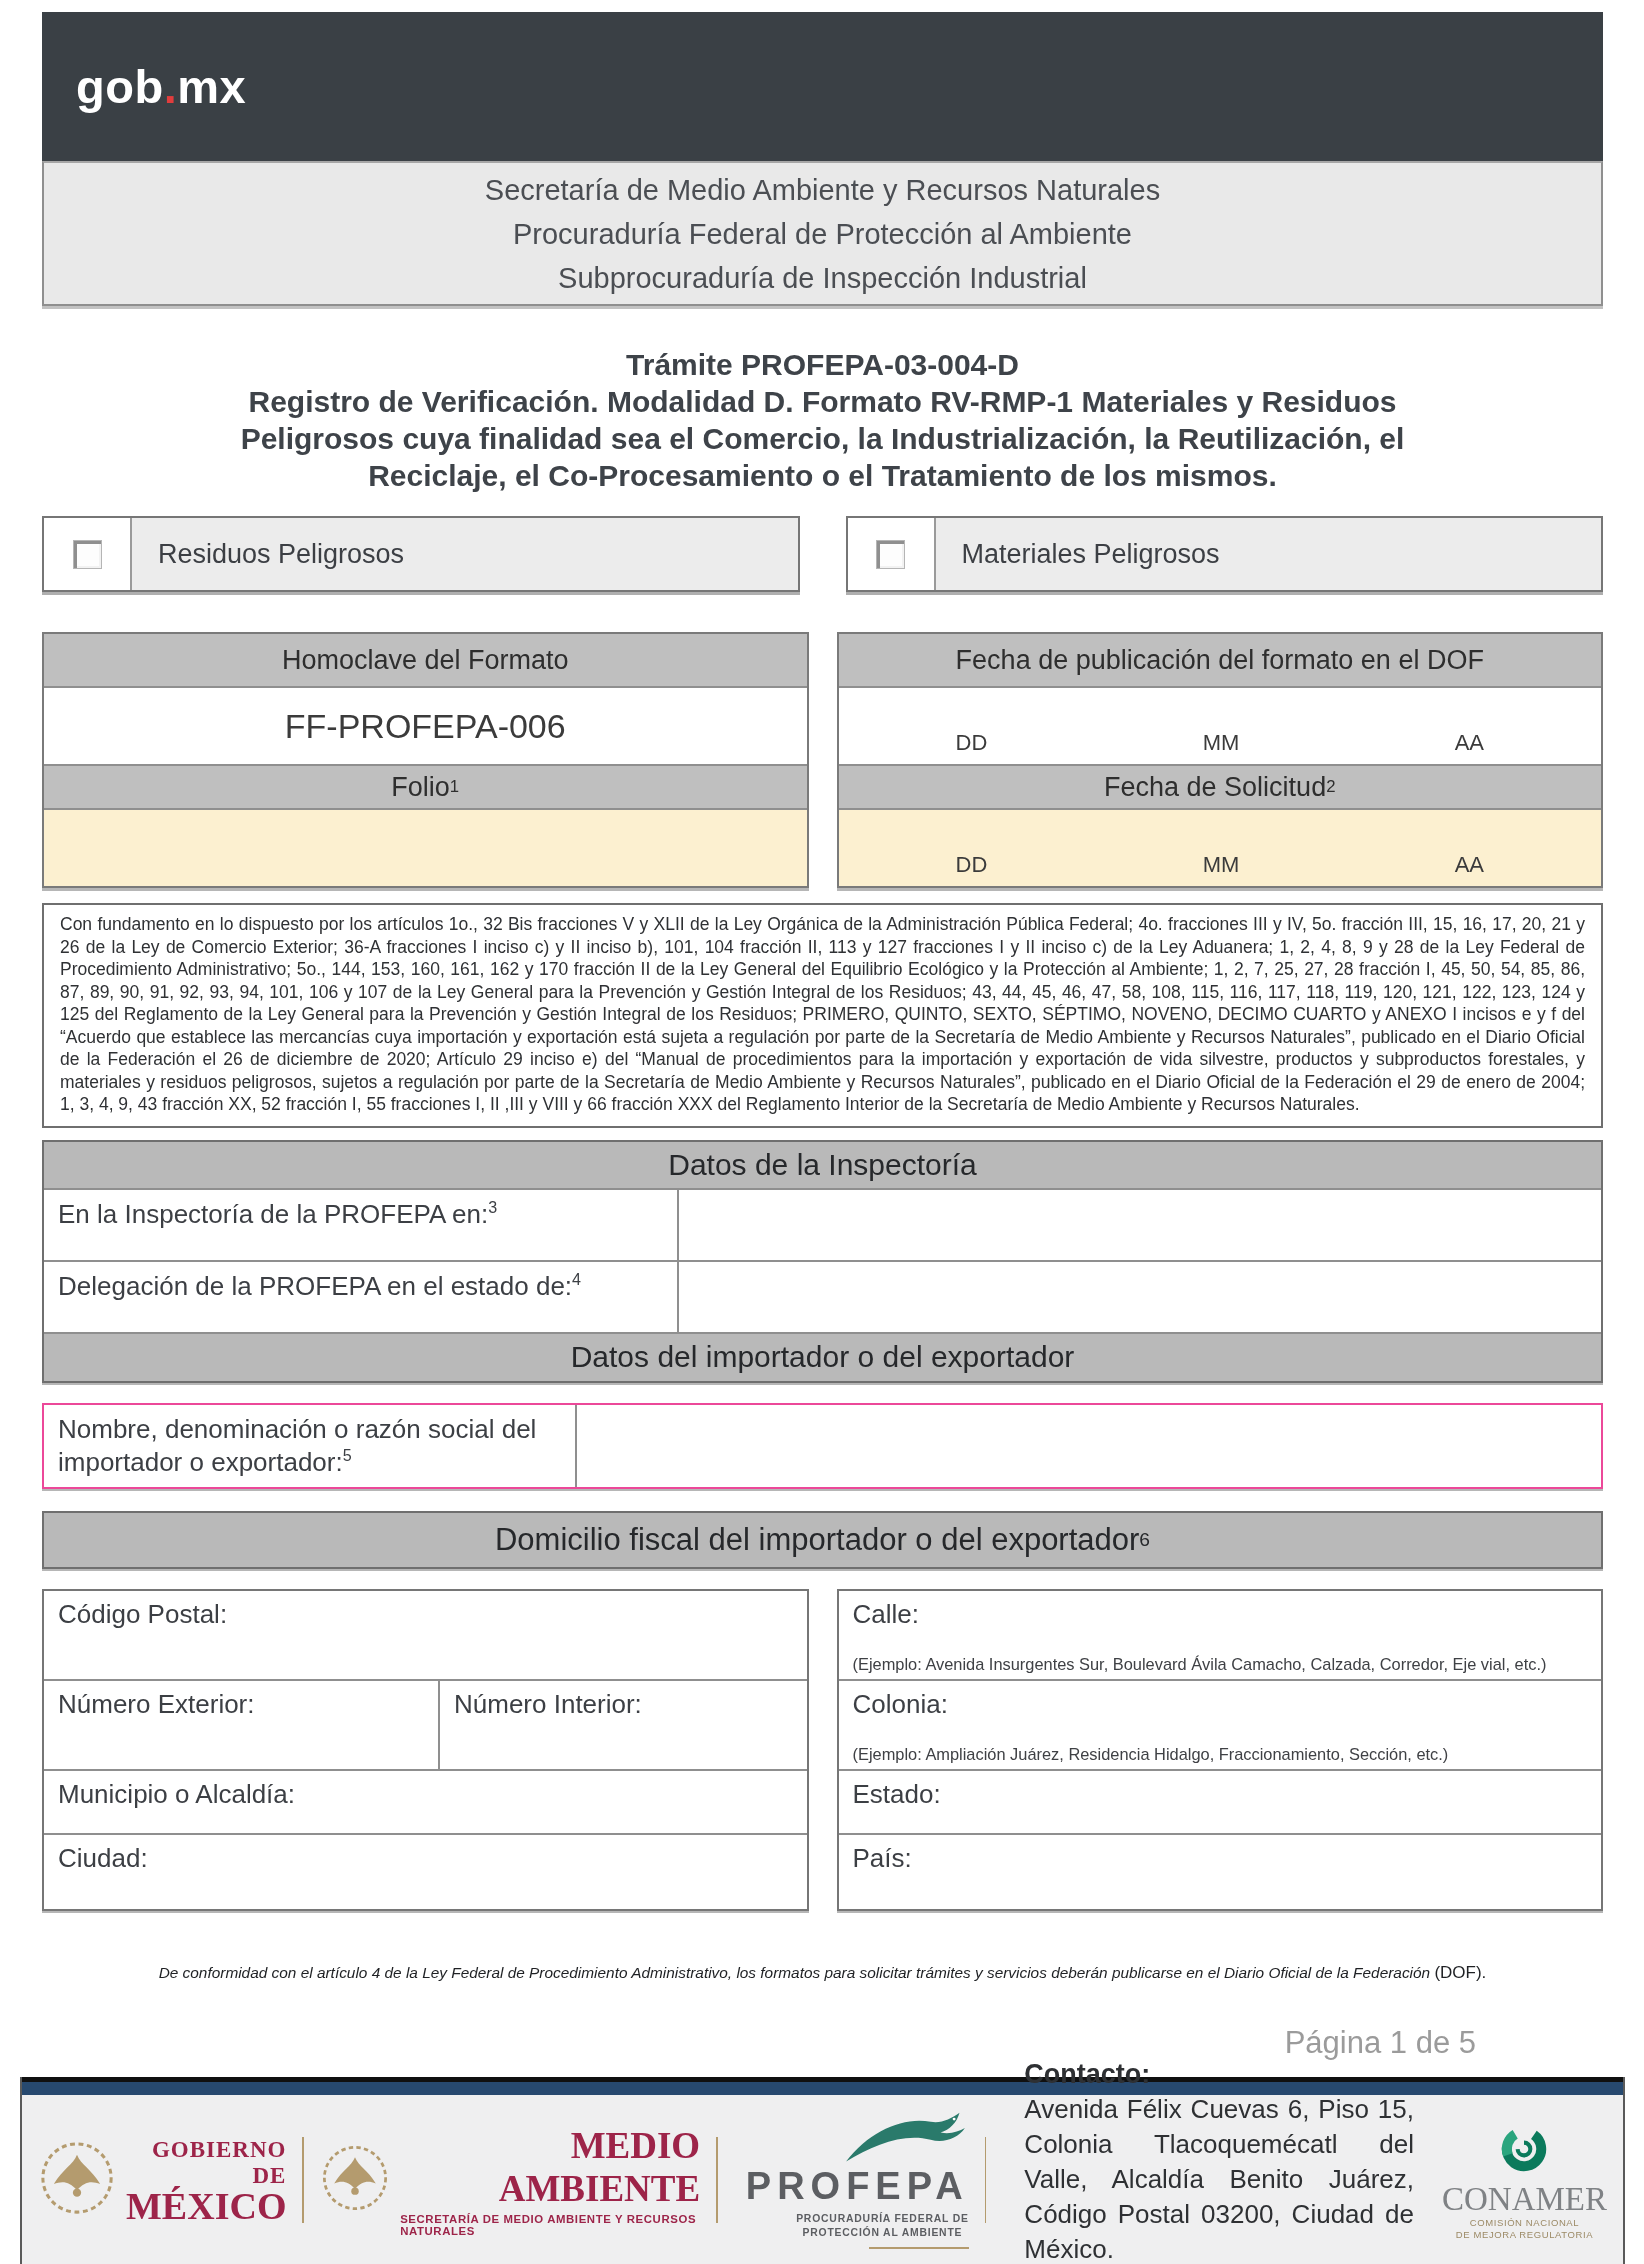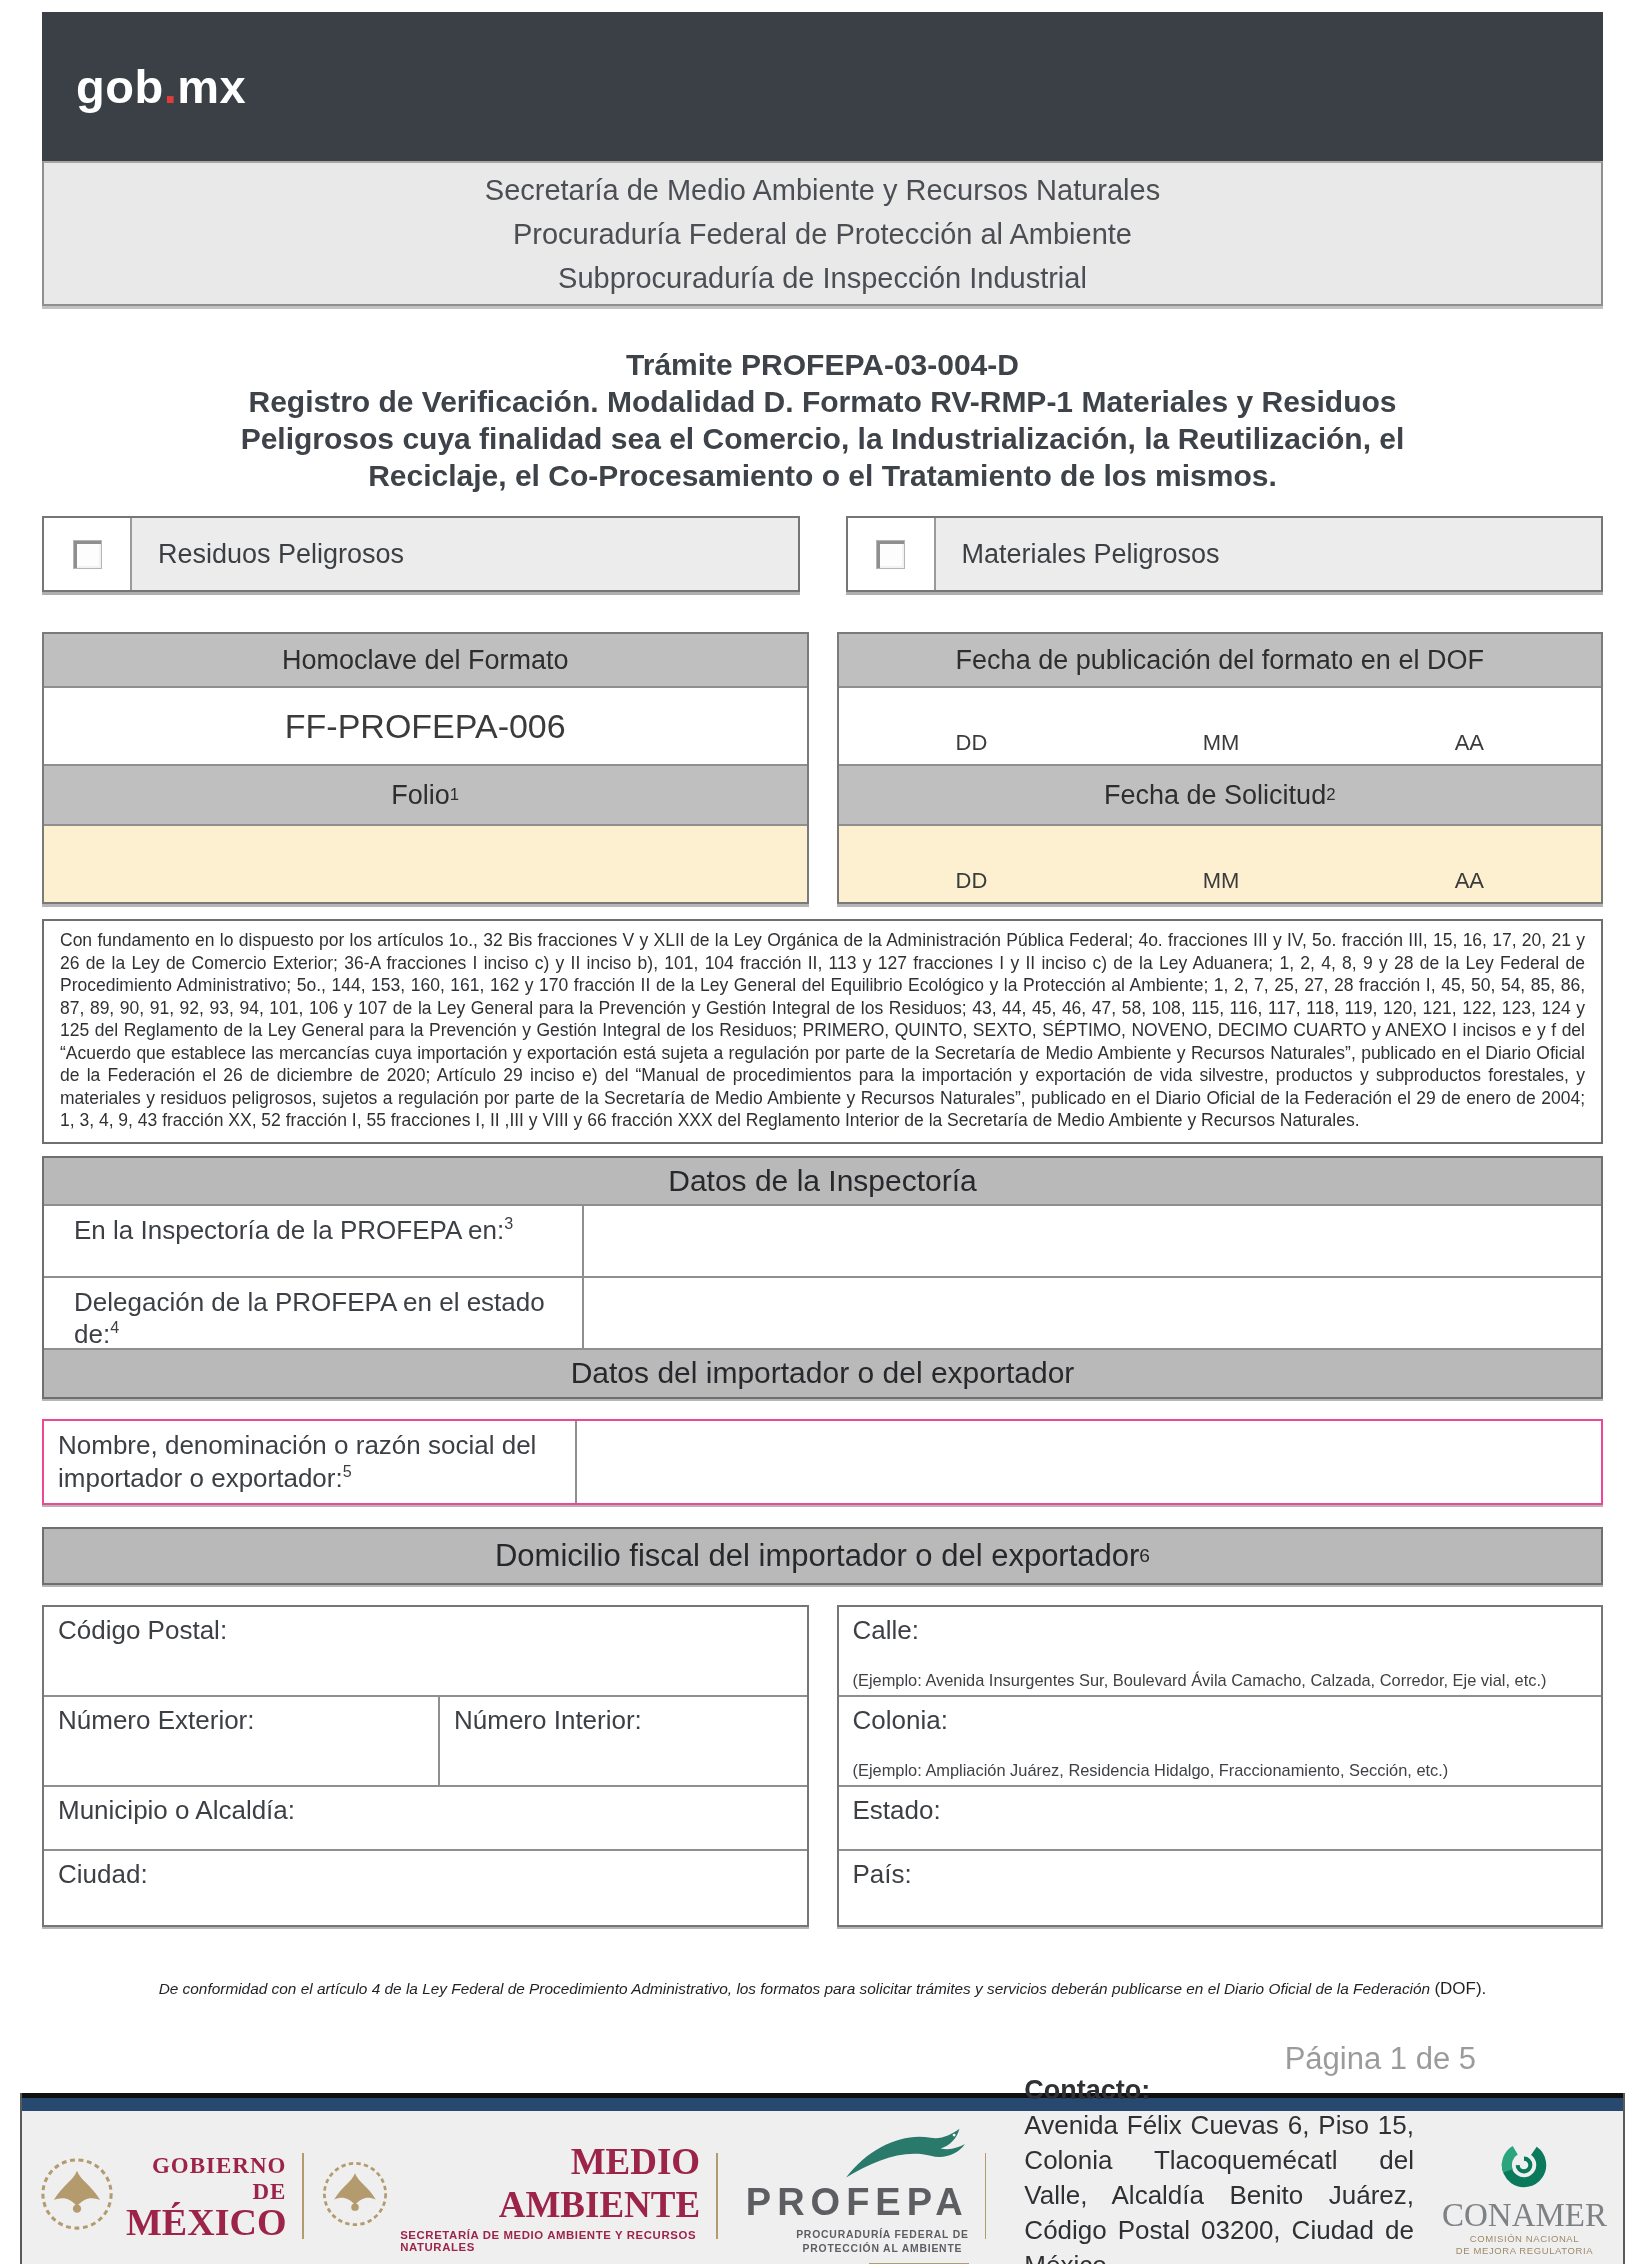--- a/index.html
+++ b/index.html
@@ -45,37 +45,37 @@
     width:29px; height:29px; background:#fdfdfd; border:1px solid #b5b5b5;
     box-shadow:inset 3px 3px 0 #8f8f8f, inset -2px -2px 0 #f2f2f2; cursor:pointer;
   }
   .cblabel { flex:1; background:#ececec; display:flex; align-items:center; padding-left:26px; font-size:27px; color:#3c3f44; }
 
   
   .tablesrow { display:flex; gap:28px; margin-top:40px; }
   .minitable { flex:1; border:2px solid #7a7a7a; box-shadow:0 3px 0 rgba(110,110,110,.5); }
   .mt-head { height:52px; background:#bfbfbf; display:flex; align-items:center; justify-content:center; font-size:27px; color:#2e2e2e; }
   .mt-val  { height:78px; background:#ffffff; border-top:2px solid #8f8f8f; display:flex; align-items:center; justify-content:center; font-size:34px; color:#3b3b3b; }
-  .mt-head2{ height:60px; background:#bfbfbf; border-top:2px solid #8f8f8f; display:flex; align-items:center; justify-content:center; font-size:27px; color:#2e2e2e; }
+  .mt-head2{ height:44px; background:#bfbfbf; border-top:2px solid #8f8f8f; display:flex; align-items:center; justify-content:center; font-size:27px; color:#2e2e2e; }
   .mt-cream{ height:78px; background:#fcf0d0; border-top:2px solid #8f8f8f; }
   .datecell { display:flex; justify-content:space-between; align-items:flex-end; padding:0 117px 8px 117px; font-size:22px; color:#3b3b3b; }
   sup.fn { font-size:62%; vertical-align:super; line-height:0; }
 
   
   .legalbox {
     margin-top:15px; border:2px solid #6f6f6f; padding:8px 16px 10px 16px;
     font-size:17.5px; line-height:22.5px; text-align:justify; color:#2f3134;
   }
 
   
   .secwrap { margin-top:12px; border:2px solid #6f6f6f; box-shadow:0 2px 0 rgba(110,110,110,.5); }
   .sechead { background:#b9b9b9; display:flex; align-items:center; justify-content:center; font-size:30px; color:#26282b; }
   .h46 { height:46px; } .h49 { height:49px; border-top:2px solid #8f8f8f; }
   .formrow { display:flex; border-top:2px solid #8f8f8f; background:#ffffff; }
-  .formrow .lbl { width:540px; border-right:2px solid #8f8f8f; padding:8px 6px 6px 30px; font-size:26px; color:#3c3f44; line-height:32px; }
+  .formrow .lbl { width:635px; border-right:2px solid #8f8f8f; padding:8px 6px 6px 14px; font-size:26px; color:#3c3f44; line-height:32px; }
   .formrow .val { flex:1; background:#ffffff; }
   .r72 { height:72px; }
 
   .namerow { margin-top:20px; border:2px solid #ec4899; display:flex; height:86px; box-shadow:0 2px 0 rgba(110,110,110,.5); }
   .namerow .lbl { width:533px; border-right:2px solid #8f8f8f; padding:8px 6px 6px 14px; font-size:26px; color:#3c3f44; line-height:33px; }
   .namerow .val { flex:1; background:#ffffff; }
 
   .domhead { margin-top:22px; height:58px; border:2px solid #6f6f6f; background:#b9b9b9;
     display:flex; align-items:center; justify-content:center; font-size:31px; color:#26282b;
     box-shadow:0 2px 0 rgba(110,110,110,.5); }

